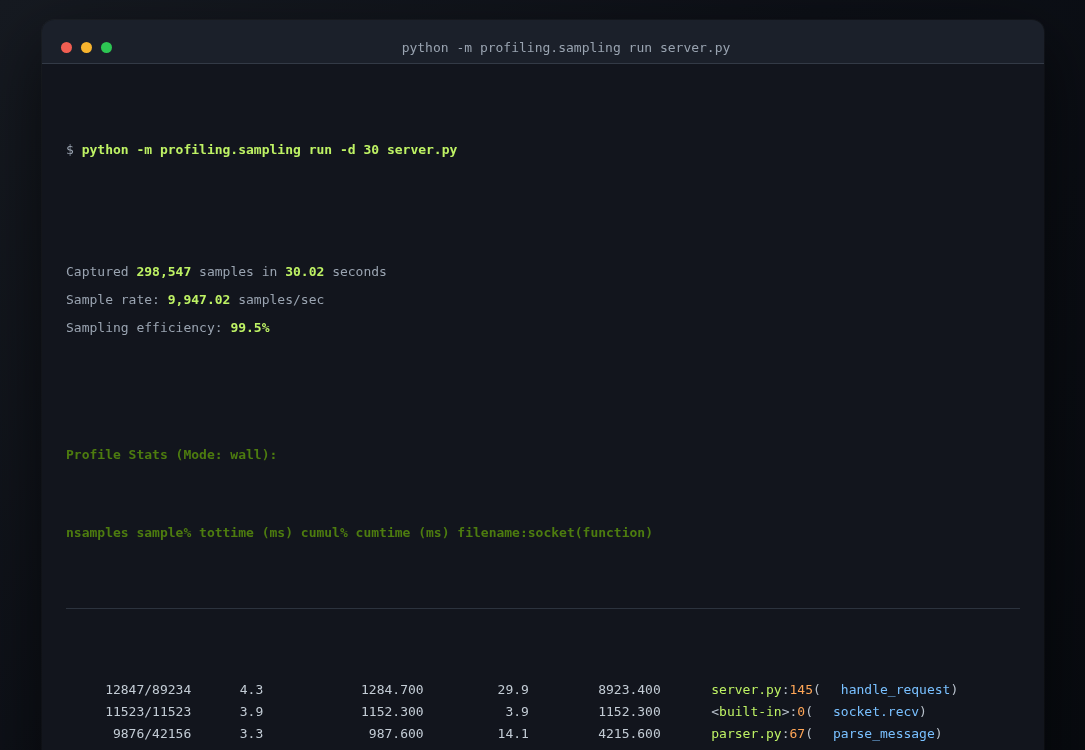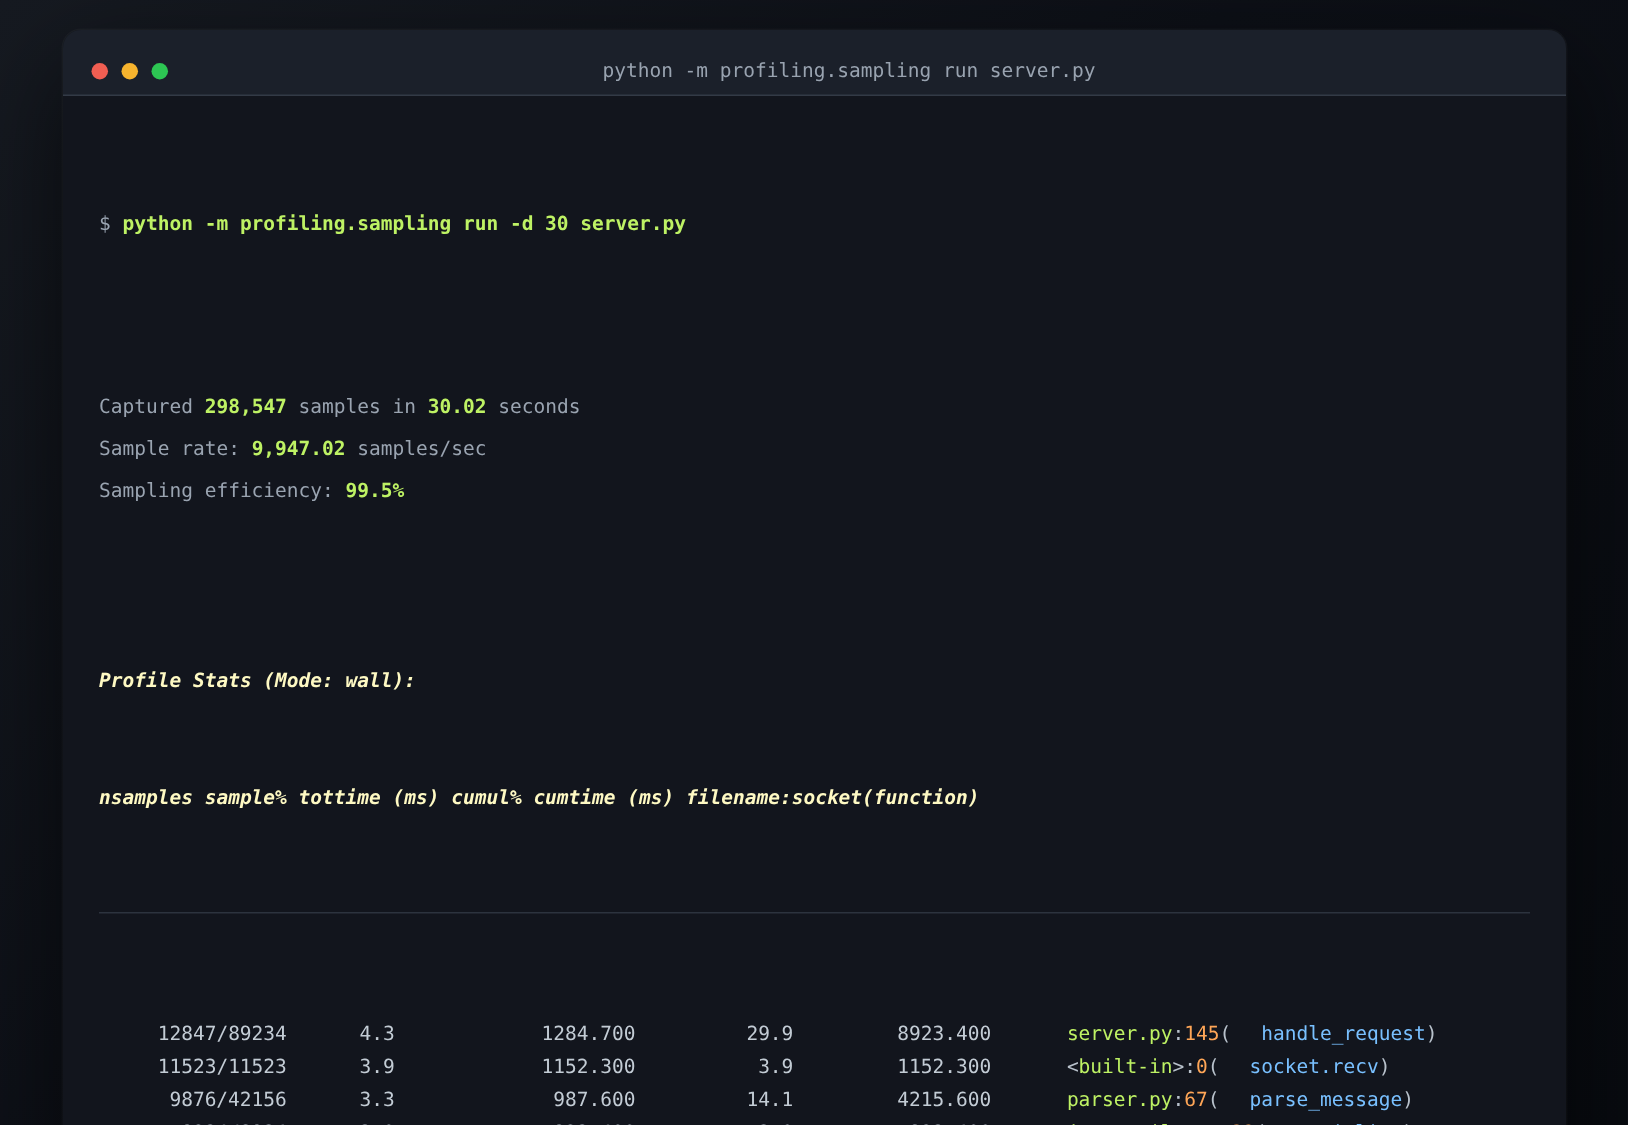--- a/index.html
+++ b/index.html
@@ -33,21 +33,21 @@
     white-space:nowrap; overflow:hidden;
   }
   .term-body {
     padding:16px 24px 0 24px; font-size:13px; color:#c7d0d9;
     white-space:pre; line-height:28px;
   }
   .line { white-space:pre; }
   .cmd  { line-height:28px; }
   .meta-block { margin-top:10px; }
   .meta-block .line { line-height:28px; }
-  .heading { color:#fef9c3; font-weight:bold; line-height:22px;font-style:italic; }
+  .heading { color:#4d7c0f; font-weight:bold; line-height:22px; }
   .mt-profile { margin-top:18px; }
   .rule { border:none; border-top:1px solid #2c333e; margin:8px 0 0 0; }
   .table { margin-top:14px; }
   .trow { display:flex; line-height:22px; color:#c3ccd5;gap:27px; }
   .trow .c1 { width:16ch;   text-align:right; }
   .trow .c2 { width:8.5ch;  text-align:center; }
   .trow .c3 { width:14.3ch; text-align:right; }
   .trow .c4 { width:10ch;   text-align:right; }
   .trow .c5 { width:13.4ch; text-align:right; }
   .trow .c6 { margin-left:3ch; text-align:left; }

